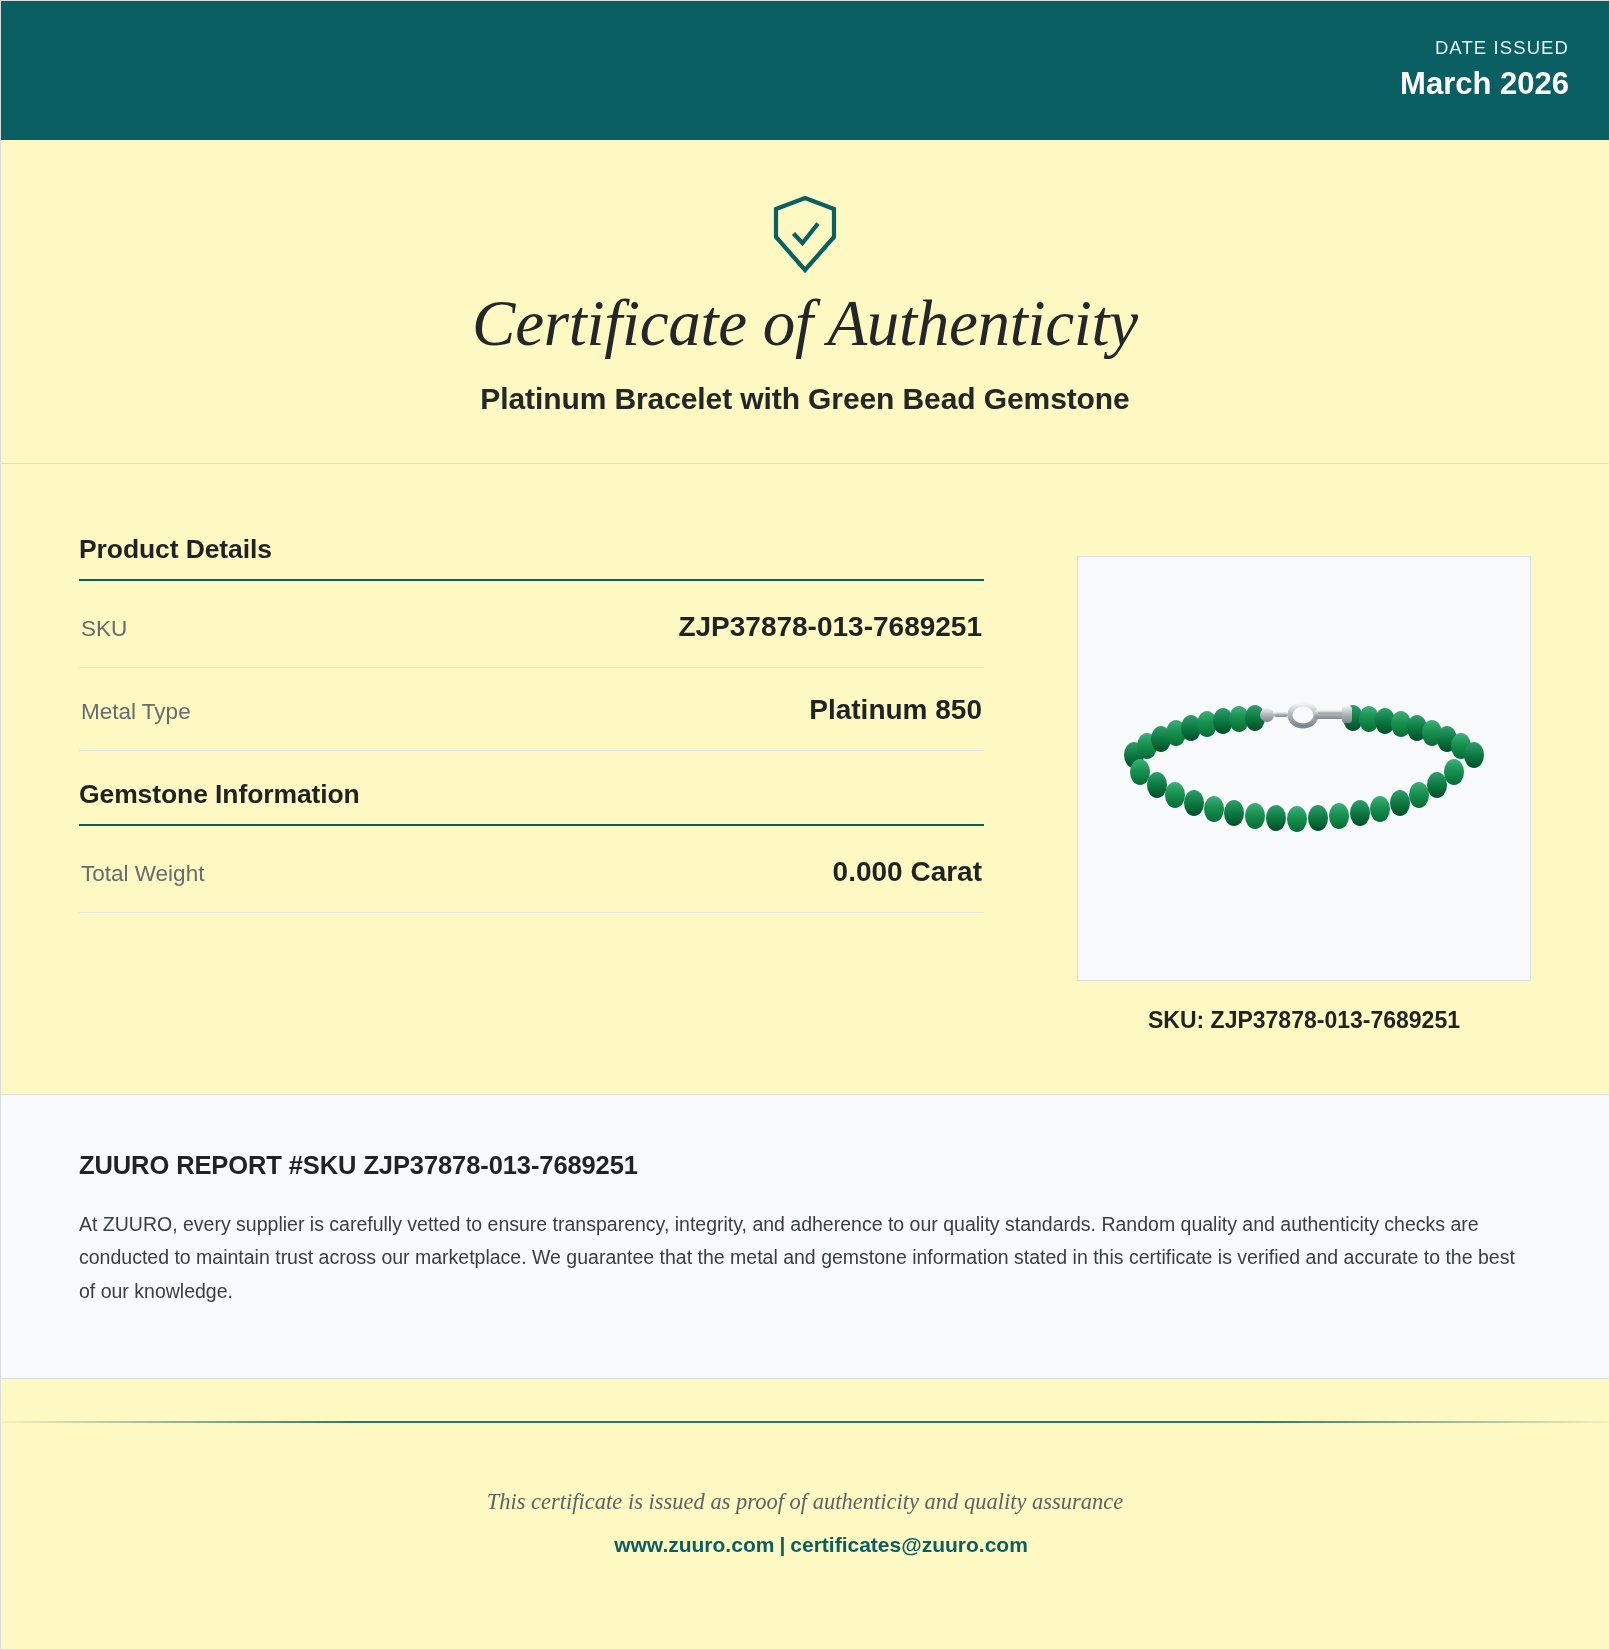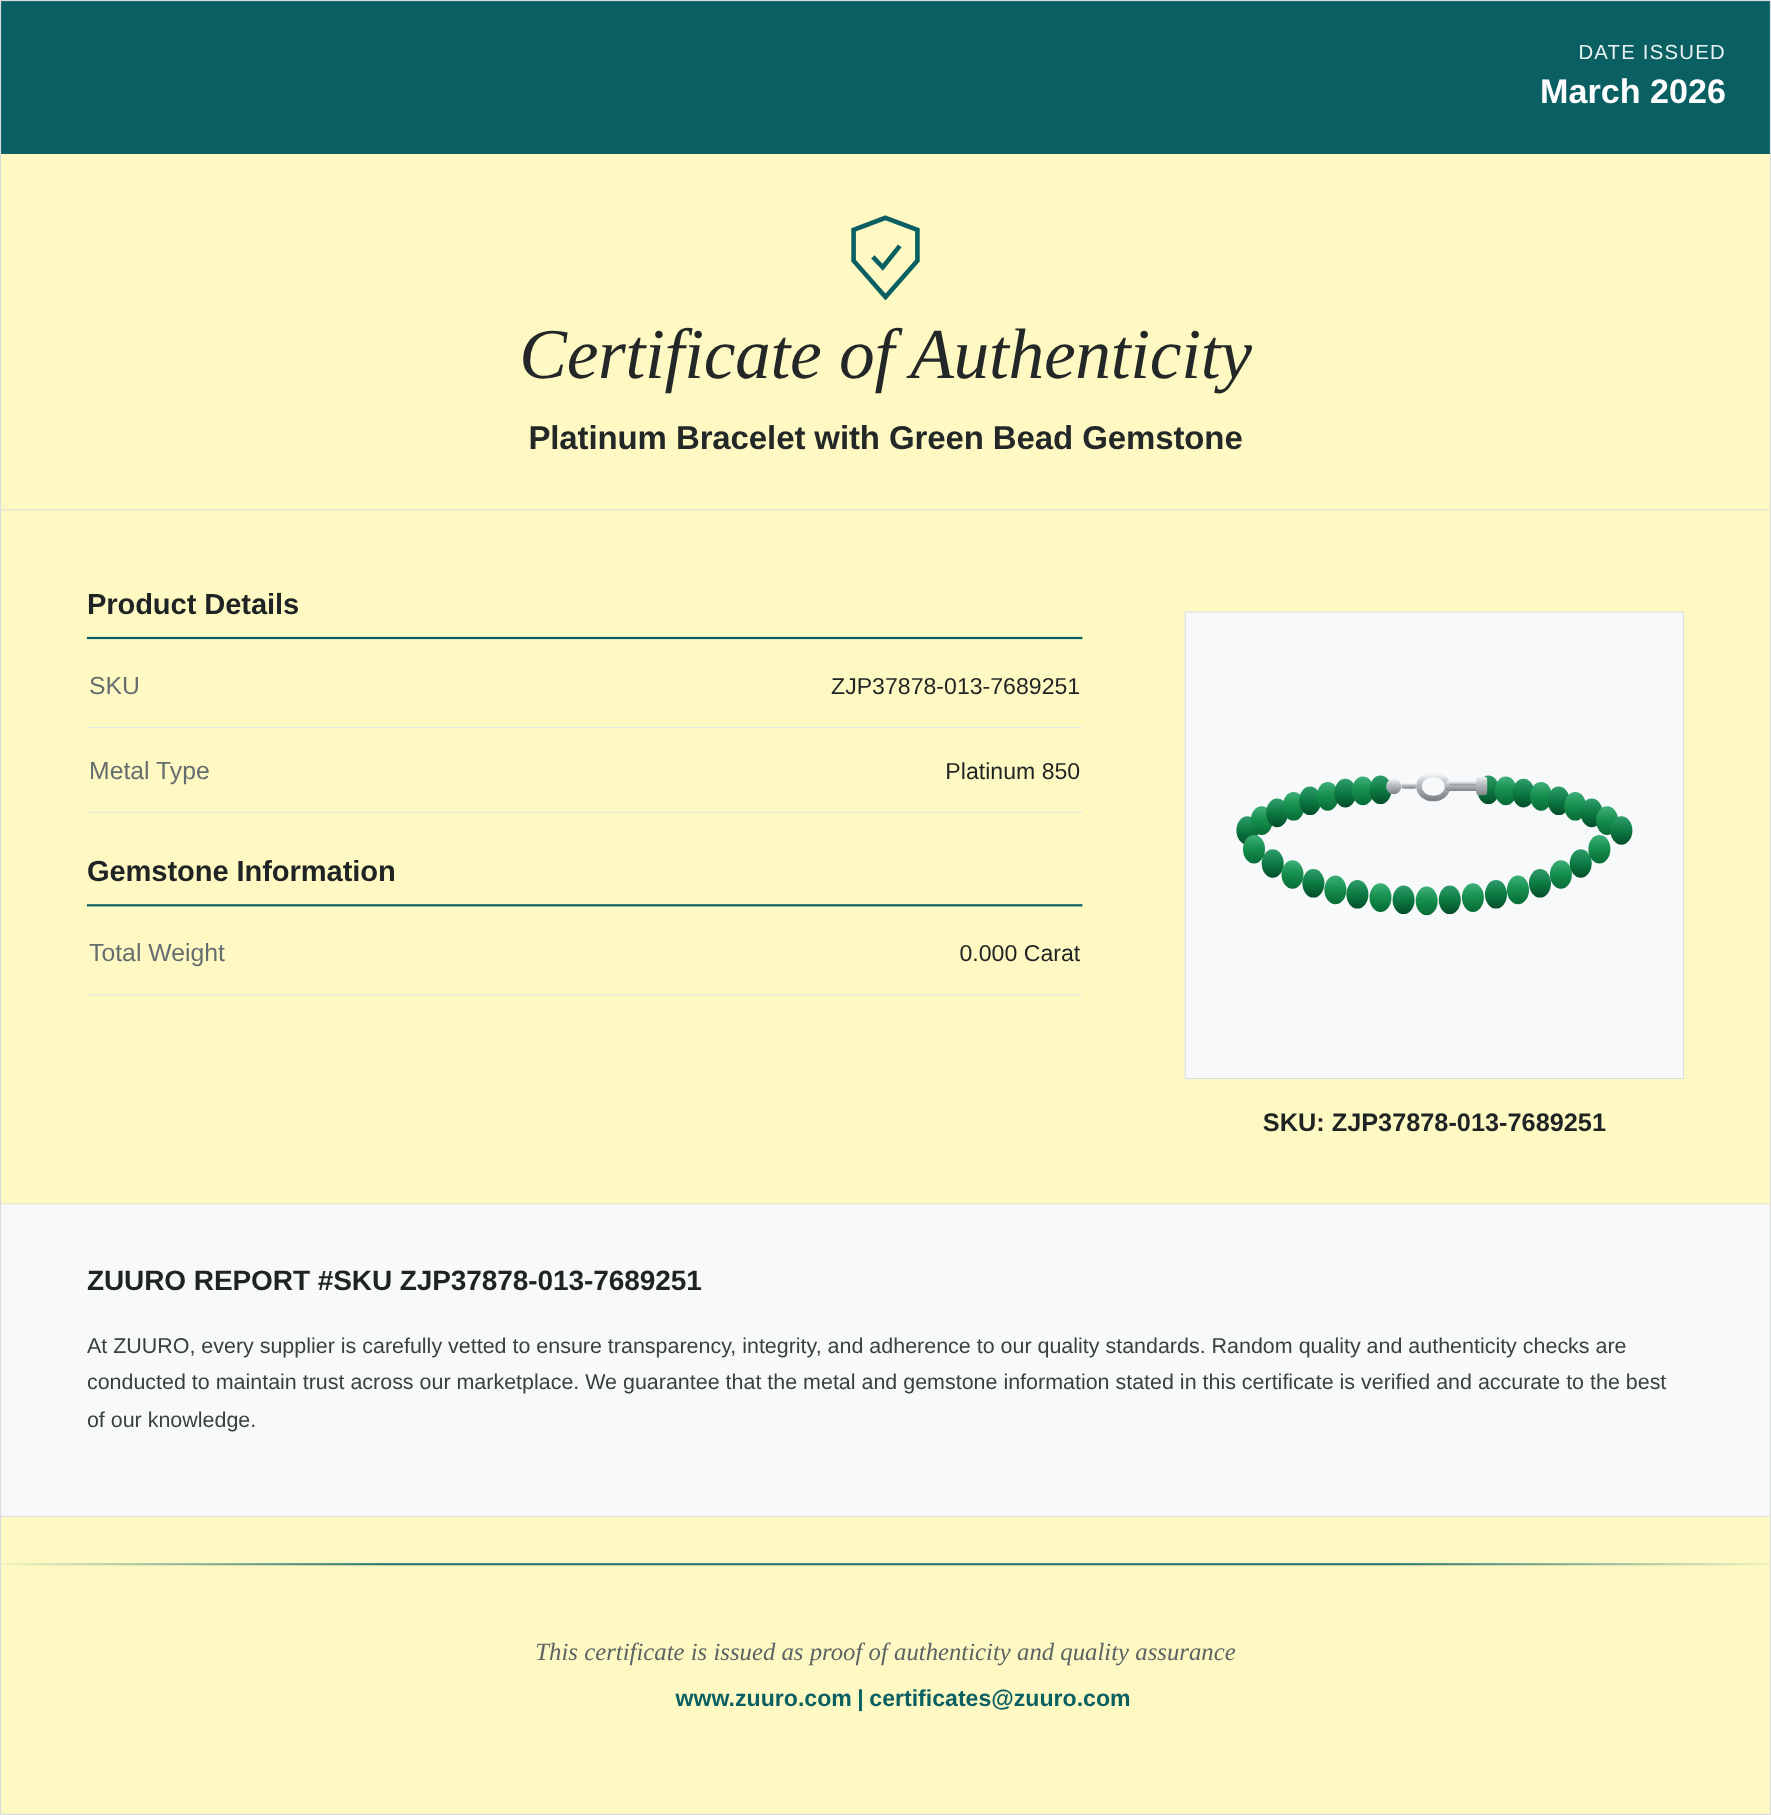--- a/index.html
+++ b/index.html
@@ -116,27 +116,27 @@
     align-items: baseline;
     padding: 26px 2px 24px;
     border-bottom: 1px solid #e2e5e6;
   }
   .spec-label {
     font-size: 22.5px;
     color: #666d6e;
     font-weight: 400;
   }
   .spec-value {
-    font-size: 21px;
-    color: #1f2323;
-    font-weight: 400;
+    font-size: 28px;
+    color: #1f2323;
+    font-weight: 700;
     text-align: right;
   }
 
-  .gem-heading-wrap { margin-top: 38px; }
+  .gem-heading-wrap { margin-top: 28px; }
 
   
   .product-frame {
     border: 1px solid #dadedf;
     background: #f7f9fa;
     width: 100%;
     height: 425px;
     display: flex;
     align-items: center;
     justify-content: center;

